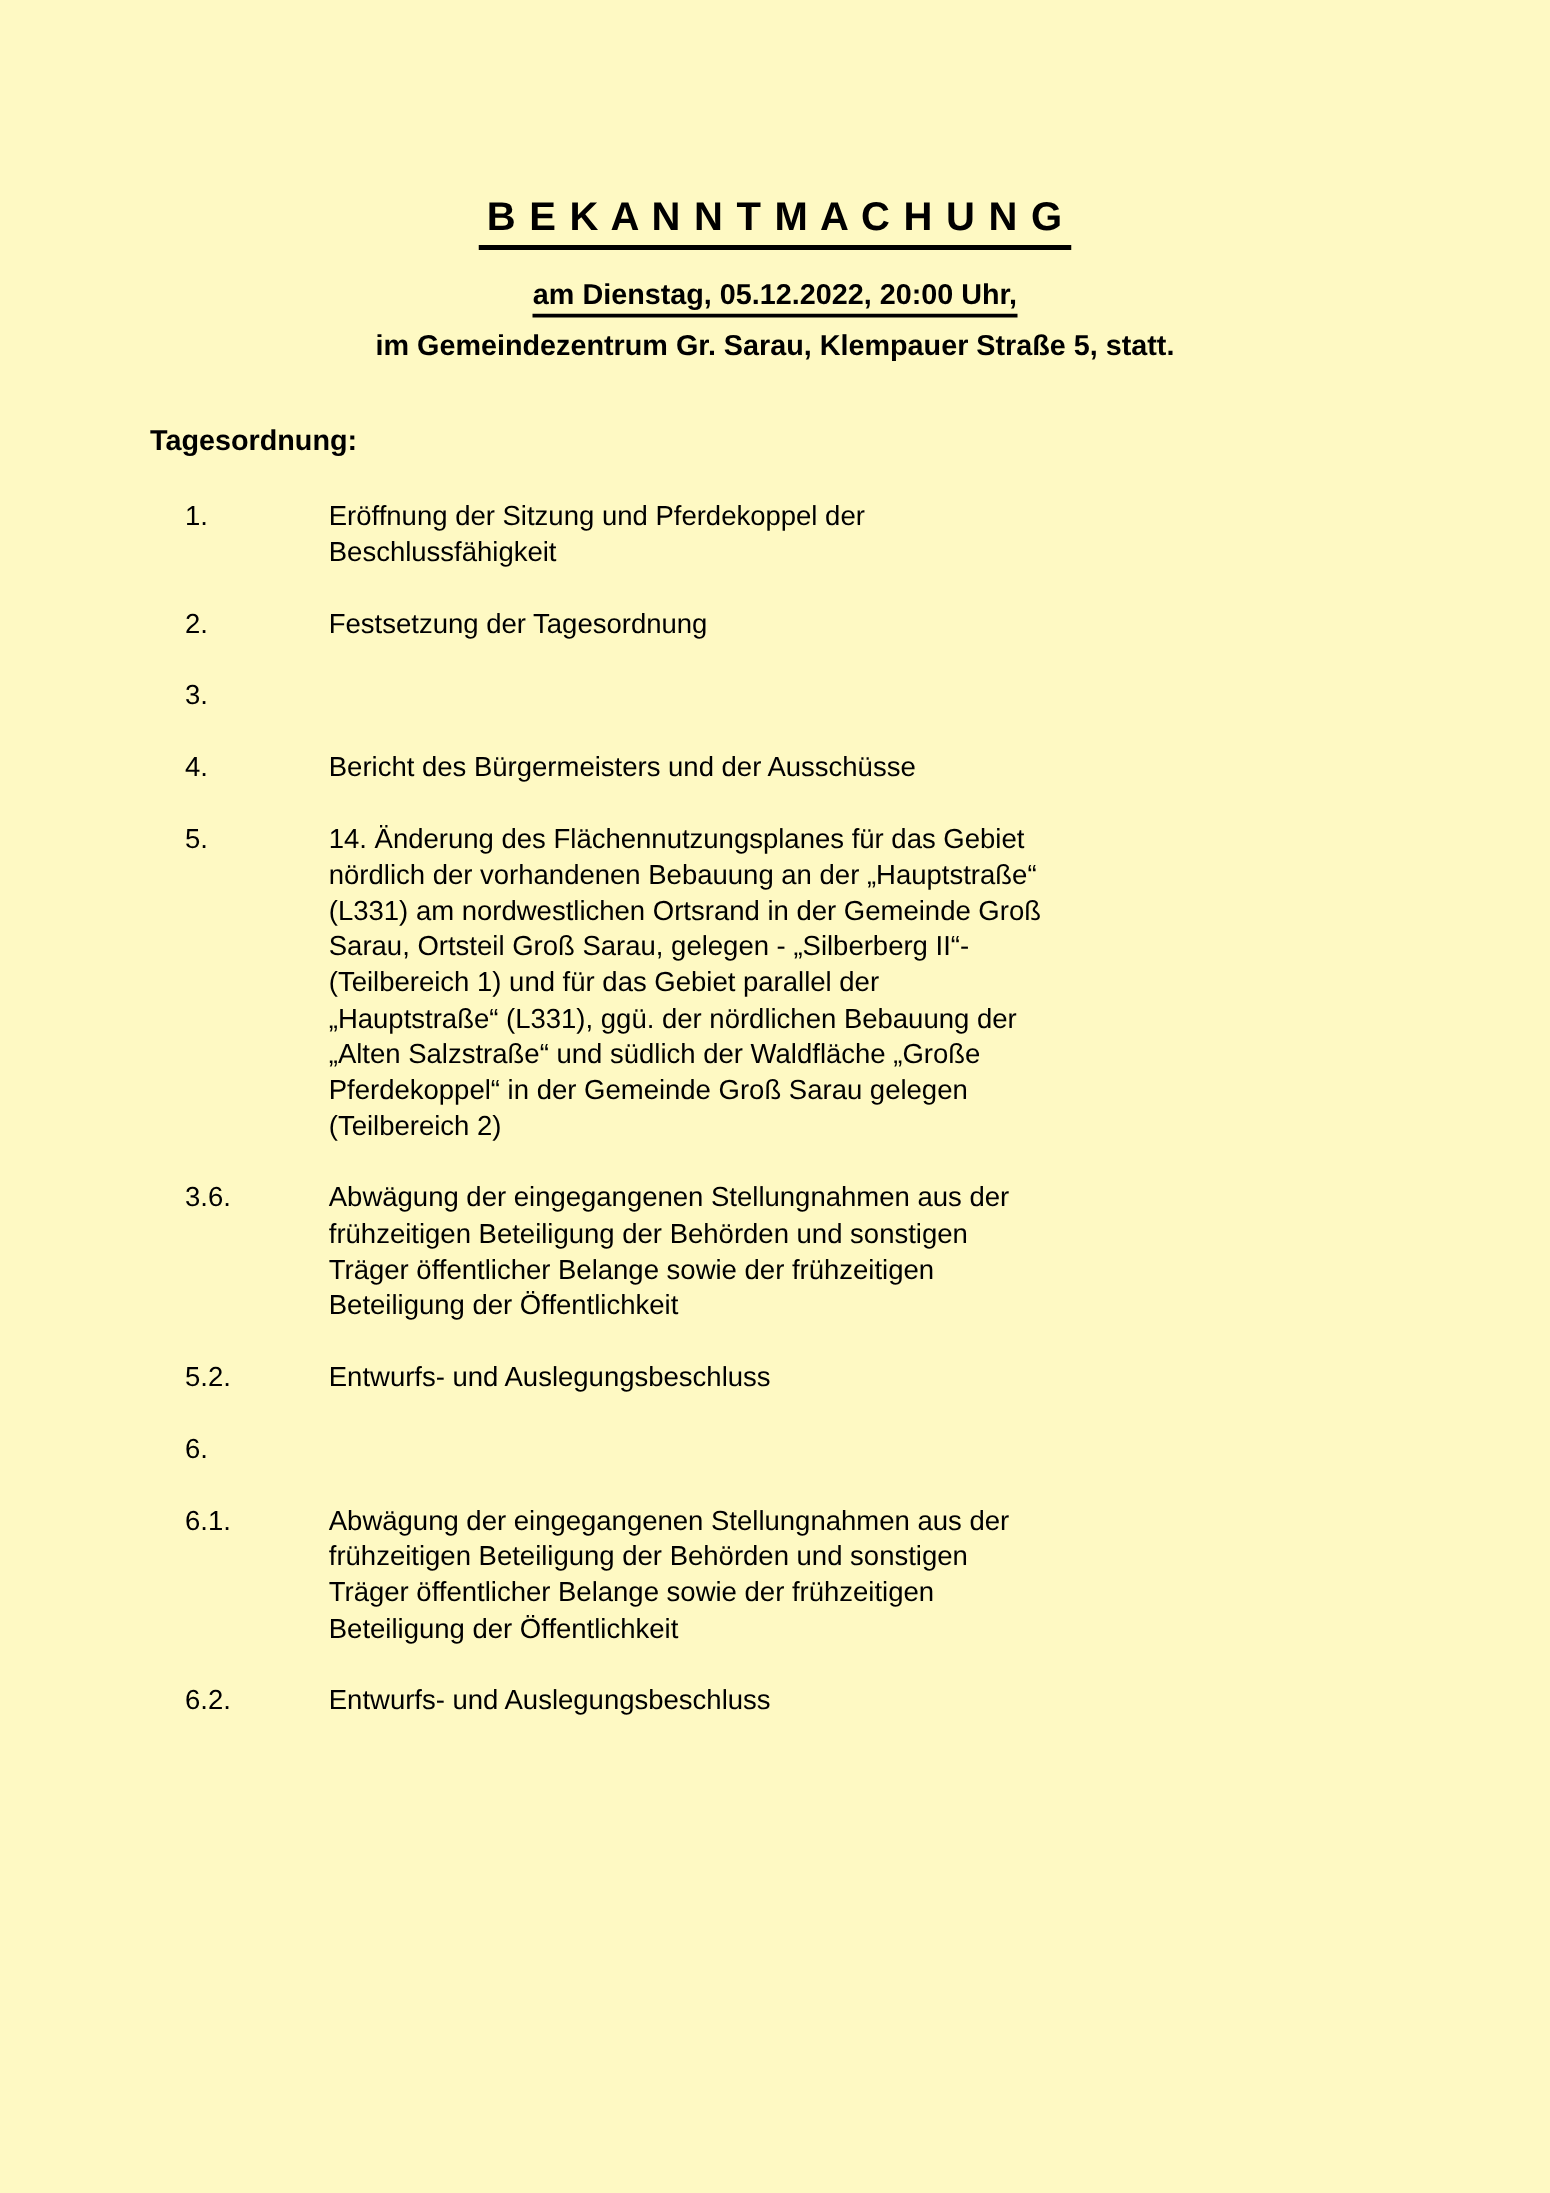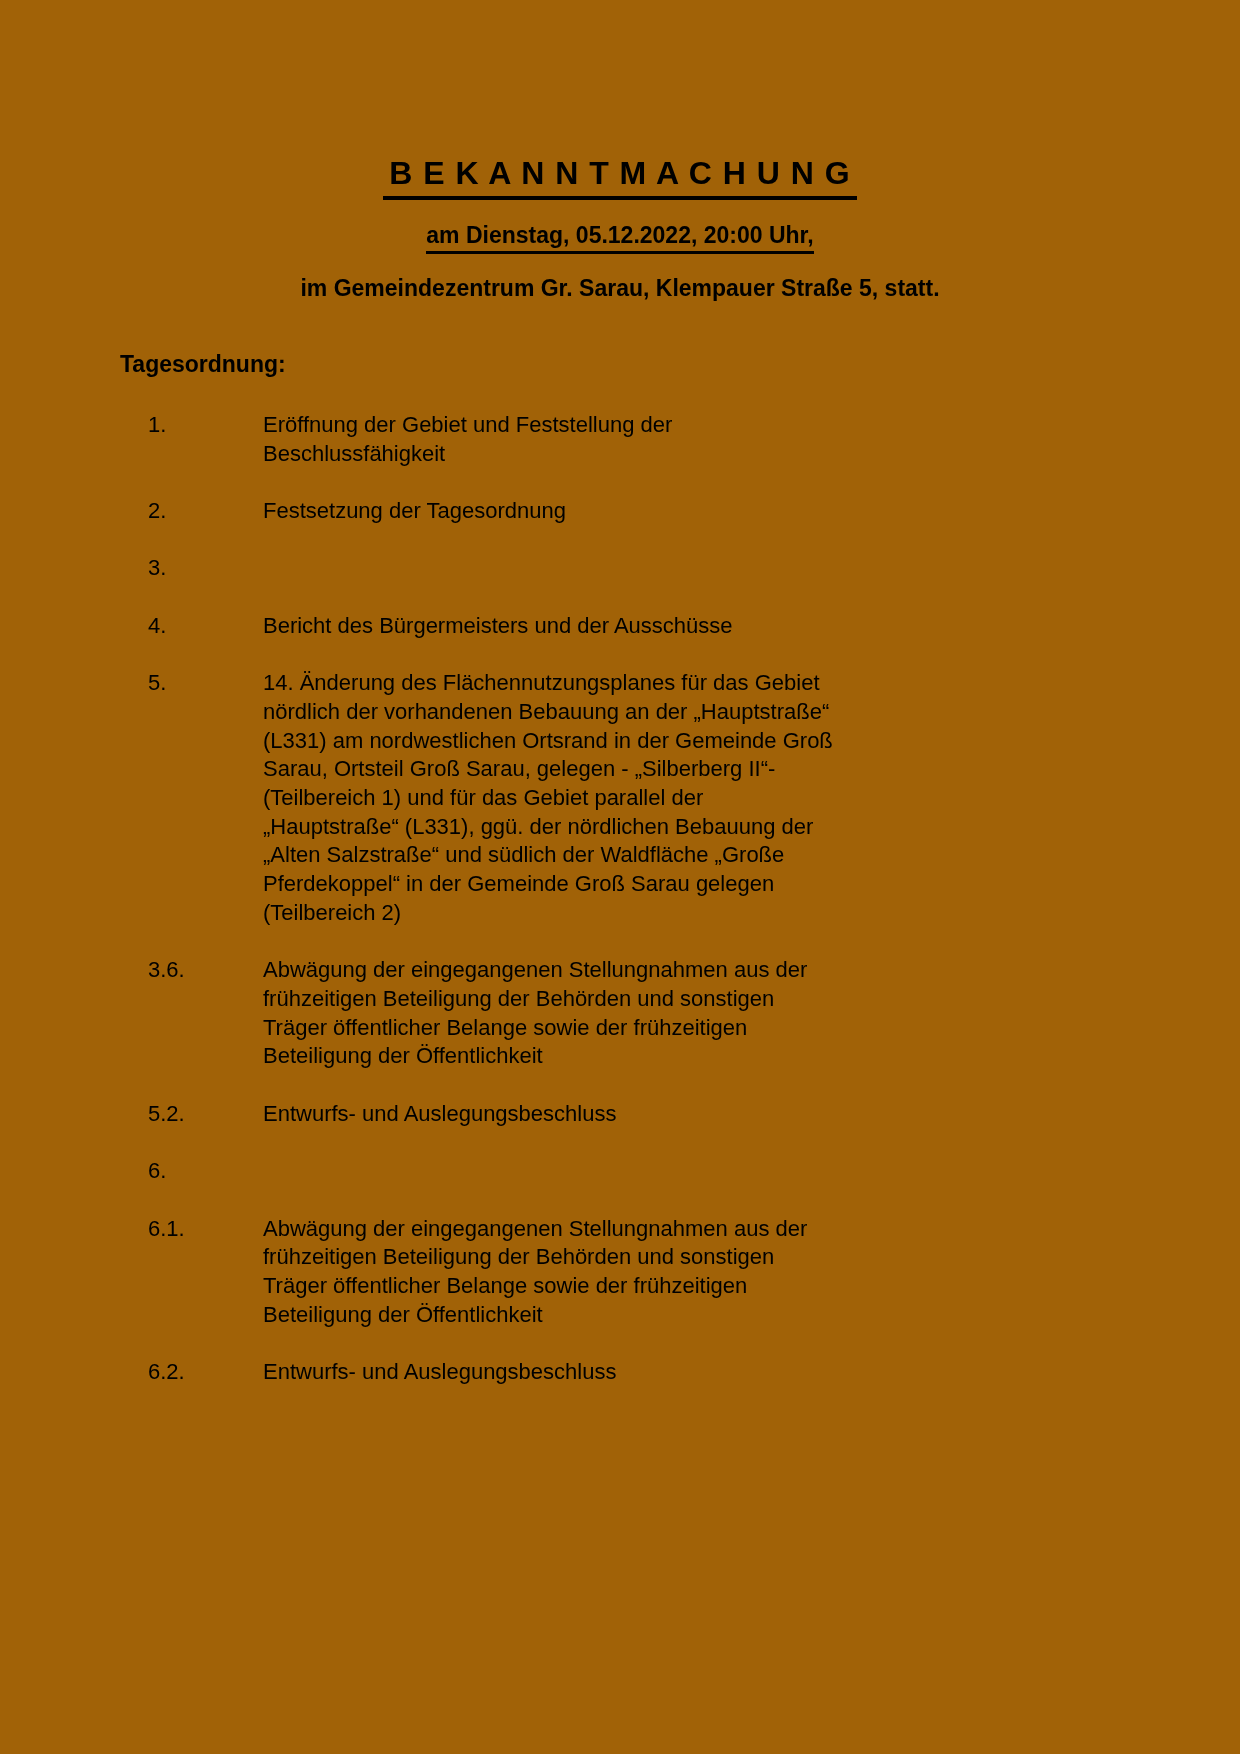--- a/index.html
+++ b/index.html
@@ -5,21 +5,21 @@
   html, body {
     margin: 0;
     padding: 0;
     background: #ffffff;
   }
   .page {
     position: relative;
     width: 1240px;
     height: 1754px;
     margin: 0 auto;
-    background: #a16207;
+    background: #fef9c3;
     color: #000000;
     font-family: "Liberation Sans", "DejaVu Sans", sans-serif;
     overflow: hidden;
   }
   
   .doc-title {
     padding-top: 155px;
     text-align: center;
     line-height: 36px;
     font-size: 32px;
@@ -33,21 +33,21 @@
     white-space: pre;
   }
   .intro-line {
     text-align: center;
     font-size: 23px;
     font-weight: bold;
     line-height: 28px;
   }
   .intro-line-1 { margin-top: 44px; }
   .intro-line-2 { margin-top: 21px; }
-  .intro-line-3 { margin-top: 20px; }
+  .intro-line-3 { margin-top: 8px; }
   .intro-line-2 .underlined-sub {
     display: inline-block;
     padding-bottom: 2px;
     border-bottom: 3px solid #000;
   }
   
   .agenda-heading {
     margin-top: 48px;
     padding-left: 120px;
     font-size: 23px;
@@ -89,21 +89,21 @@
     <span class="underlined-sub">am Dienstag, 05.12.2022, 20:00 Uhr,</span>
   </div>
 
   <div class="intro-line intro-line-3">im Gemeindezentrum Gr. Sarau, Klempauer Straße 5, statt.</div>
 
   <div class="agenda-heading">Tagesordnung:</div>
 
   <div class="agenda-list" id="agenda-list">
   <div class="agenda-row">
     <div class="agenda-num">1.</div>
-    <div class="agenda-text">Eröffnung der Gebiet und Feststellung der
+    <div class="agenda-text">Eröffnung der Sitzung und Pferdekoppel der
 Beschlussfähigkeit</div>
   </div>
 
   <div class="agenda-row">
     <div class="agenda-num">2.</div>
     <div class="agenda-text">Festsetzung der Tagesordnung</div>
   </div>
 
   <div class="agenda-row">
     <div class="agenda-num">3.</div>

